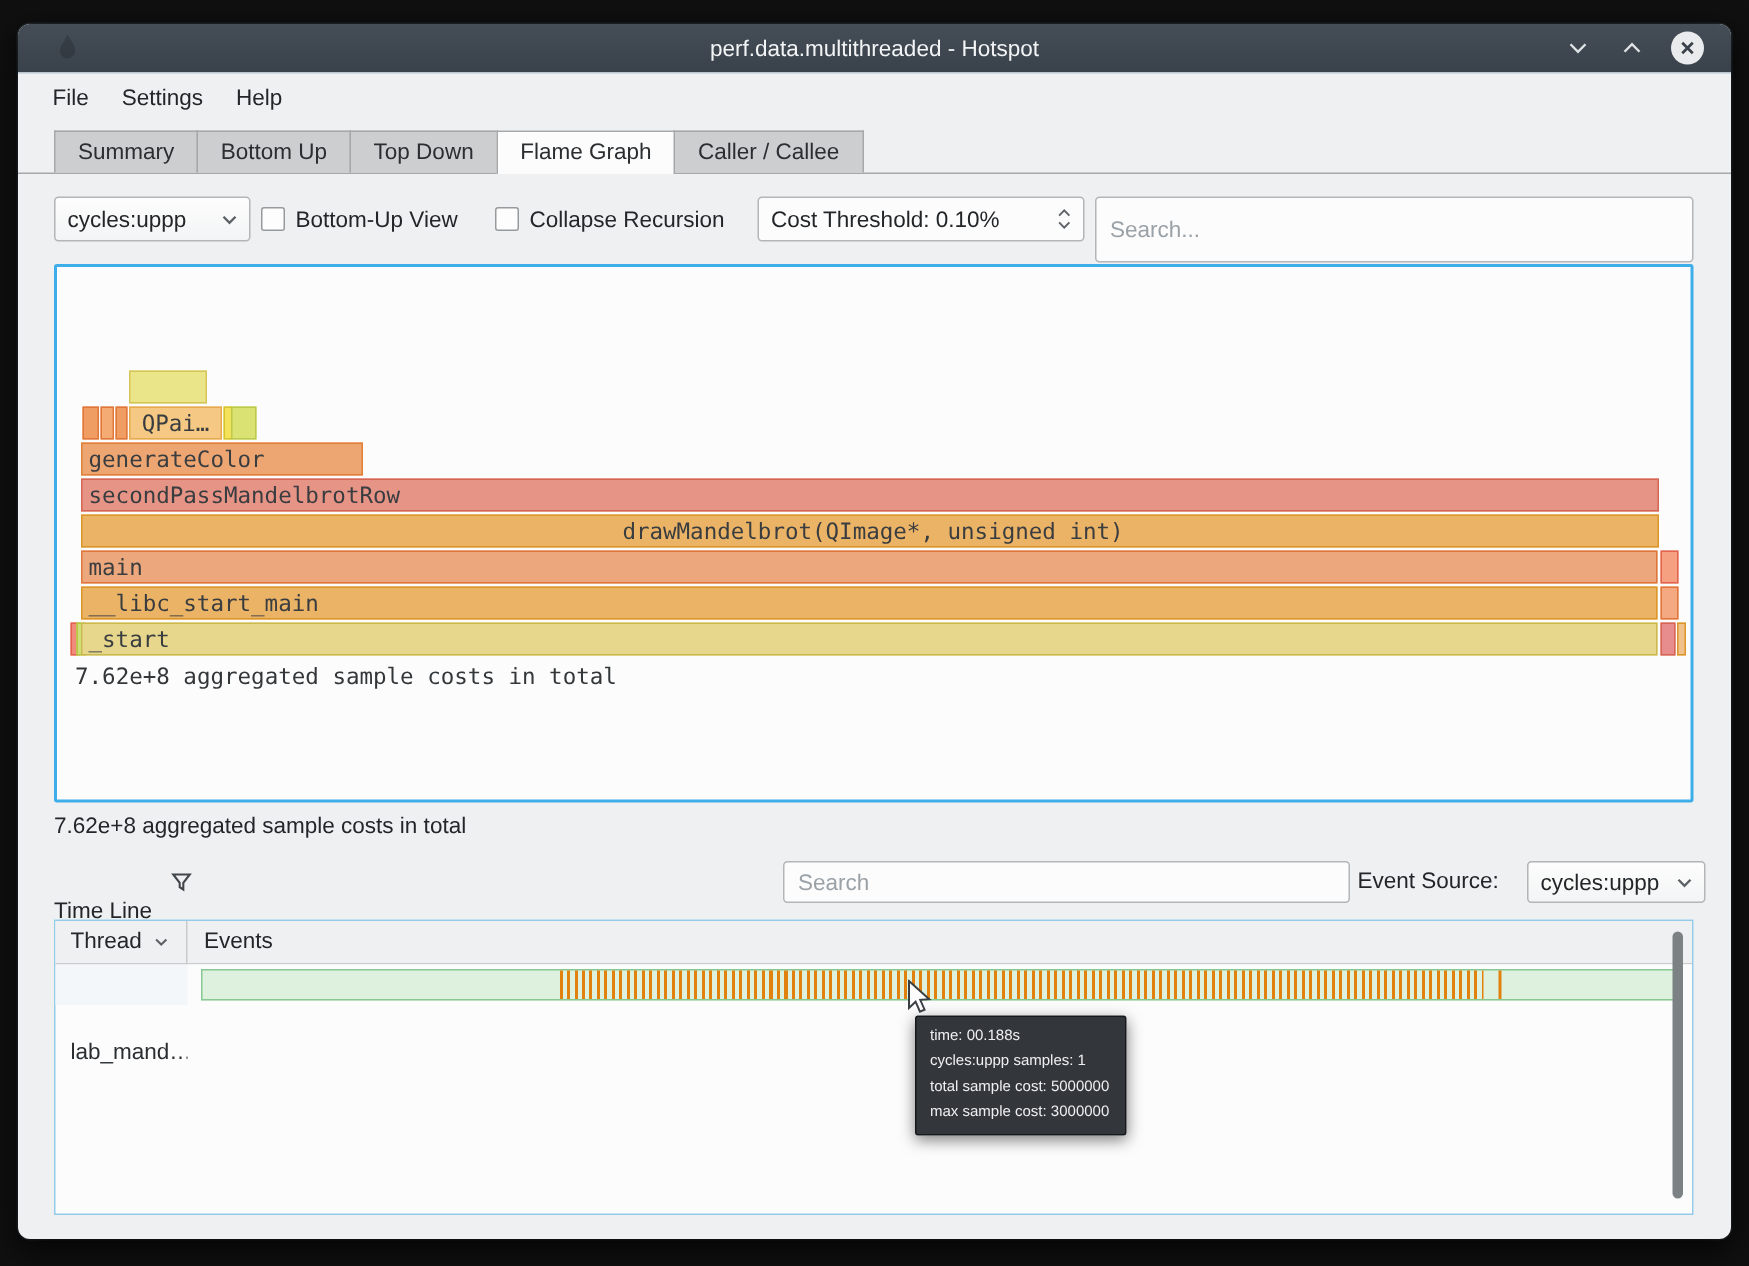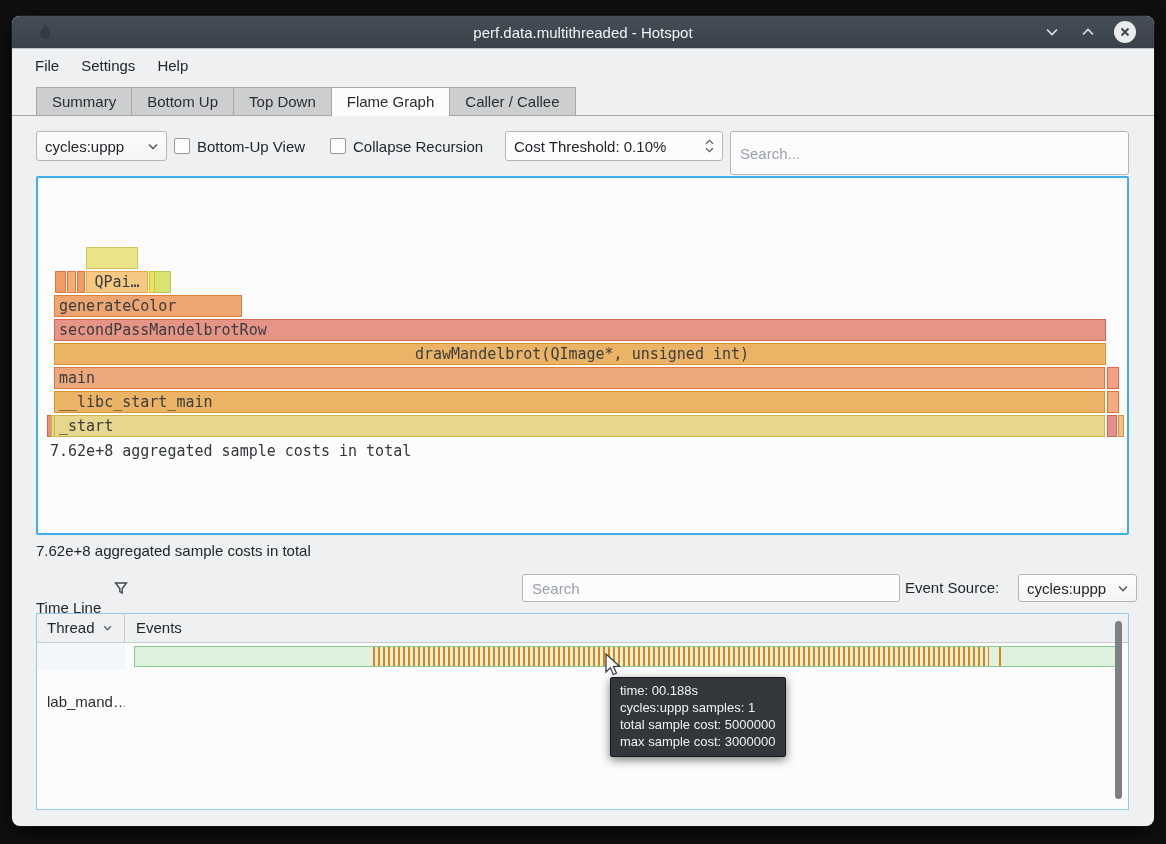--- a/index.html
+++ b/index.html
@@ -69,21 +69,21 @@
              box-sizing:border-box;white-space:nowrap;overflow:hidden;color:#2b2e31;margin-top:45px;}
   .tl-events-cell{position:absolute;left:88px;top:0;right:0;height:27px;background:#fcfcfc;}
   .evbar{position:absolute;left:9px;top:3px;width:984px;height:21px;background:#ddf1de;
          border:1px solid #88c893;box-sizing:border-box;}
   .ticks{position:absolute;top:0;bottom:0;
          background:repeating-linear-gradient(90deg,#e2820e 0 2px,transparent 2px 5px);}
   .tick-single{position:absolute;top:0;bottom:0;width:2px;background:#e2820e;}
   .vscroll{position:absolute;right:6px;top:7px;width:7px;height:178px;background:#7c8184;border-radius:4px;}
   
   .tooltip{position:absolute;left:610px;top:677px;background:rgba(44,49,54,.97);color:#eff0f1;
-           border:1px solid #16191c;border-radius:2px;padding:4px 10px 6px 9px;font-size:13px;
+           border:1px solid #16191c;border-radius:2px;padding:4px 10px 6px 9px;font-size:10px;
            line-height:17px;box-shadow:0 3px 10px rgba(0,0,0,.5);white-space:nowrap;z-index:10;}
   .cursor{position:absolute;left:603px;top:653px;z-index:11;}
 </style>
 </head>
 <body>
 
 <div class="frame">
   <div class="window">
 
     <div class="titlebar">

